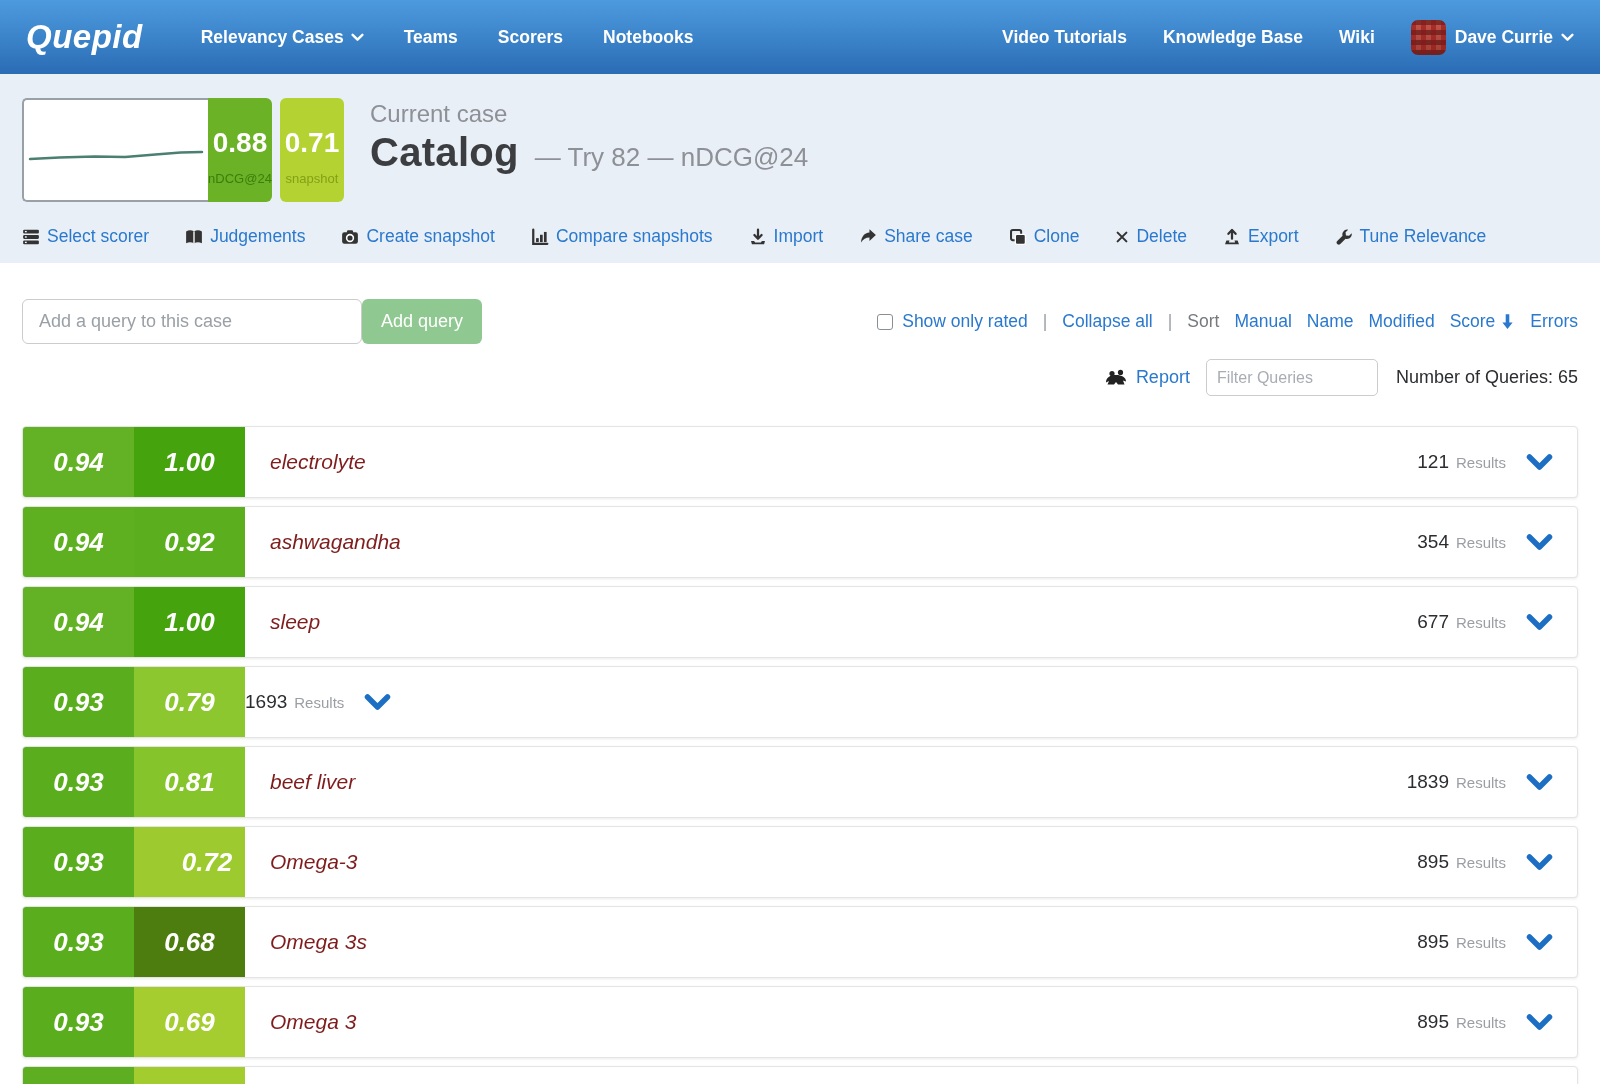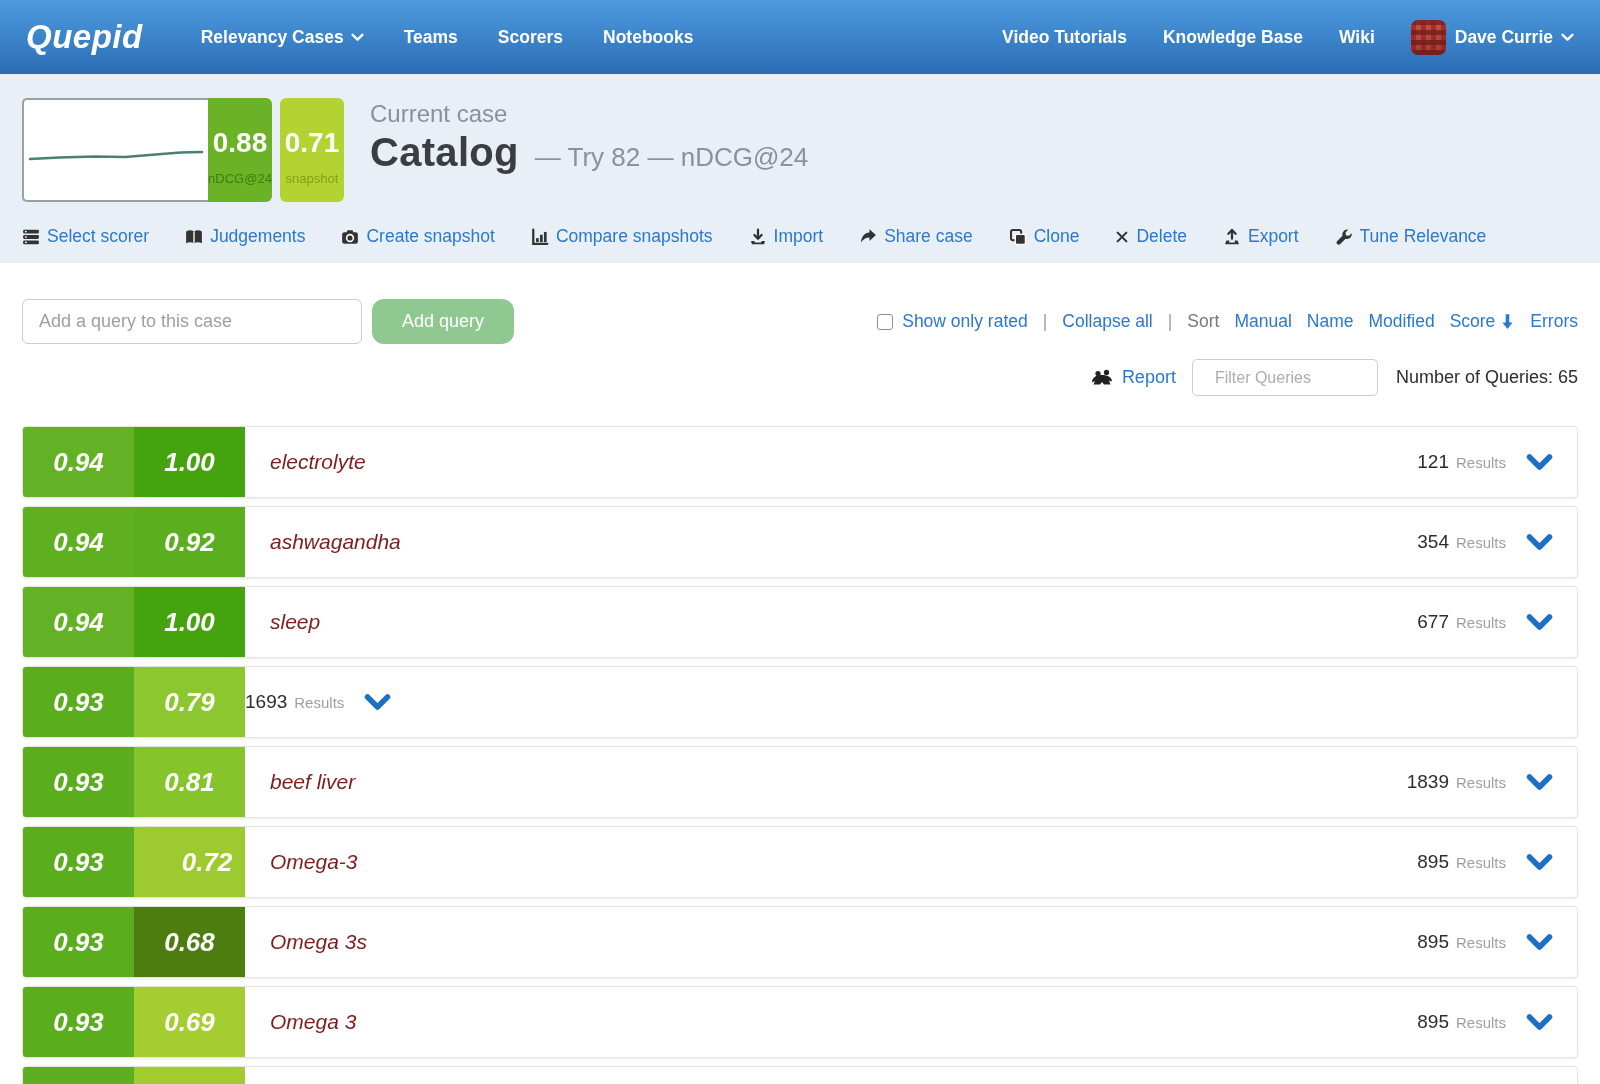--- a/index.html
+++ b/index.html
@@ -43,32 +43,32 @@
   .case-toolbar { display:flex; align-items:center; gap:36px; margin-top:24px; }
   .tool-item { display:flex; align-items:center; gap:7px; cursor:pointer; white-space:nowrap;}
   .tool-item span.lbl { color:#2a79ce; font-size:17.5px; }
   .ticon { width:18px; height:18px; flex:0 0 auto; }
 
   
   .content { padding:36px 22px 0 22px; }
   .controls-row { display:flex; align-items:center; }
   .add-input { width:340px; height:45px; border:1px solid #ccc; border-radius:6px; padding:0 16px; font-size:18px; color:#333; background:#fff;}
   .add-input::placeholder { color:#9aa0a6; }
-  .add-btn { margin-left:10px; height:45px; padding:0 30px; background:#90c892; border:none; border-radius:12px;
+  .add-btn { height:45px; padding:0 19px; background:#90c892; border:none; border-radius:6px;
     color:#fff; font-size:18px; cursor:pointer; font-family:inherit; }
   .ctrl-right { margin-left:auto; display:flex; align-items:center; gap:15px; font-size:17.5px; white-space:nowrap;}
   .link { color:#2a79ce; cursor:pointer; text-decoration:none; }
   .muted { color:#76797d; }
   .sep { color:#9aa0a6; }
   .checkbox { width:16px; height:16px; border:1.5px solid #8a8f95; border-radius:3px; background:#fff; cursor:pointer; margin-right:-6px;}
   .score-sort { display:flex; align-items:center; gap:5px; cursor:pointer;}
 
   .report-row { display:flex; align-items:center; justify-content:flex-end; margin-top:15px; gap:16px; }
   .report-link { display:flex; align-items:center; gap:8px; cursor:pointer; font-size:18px; }
-  .filter-input { width:186px; height:37px; border:1px solid #ccc; border-radius:5px; padding:0 22px; font-size:16px; color:#333; }
+  .filter-input { width:172px; height:37px; border:1px solid #ccc; border-radius:5px; padding:0 10px; font-size:16px; color:#333; }
   .filter-input::placeholder { color:#a8adb3; }
   .query-count { font-size:18px; color:#2b2d30; margin-left:2px; }
 
   
   .query-list { margin-top:30px; }
   .query-row { height:72px; display:flex; align-items:stretch; background:#fff; border:1px solid #e4e4e4;
     border-radius:4px; margin-bottom:8px; box-shadow:0 1px 3px rgba(0,0,0,.08); overflow:hidden; cursor:pointer;}
   .qbadge { width:111px; display:flex; align-items:center; justify-content:center;
     color:#fff; font-size:26px; font-weight:700; font-style:italic; flex:0 0 auto;}
   .qname { margin-left:25px; align-self:center; font-size:21px; color:#7f1d1d; flex:1;font-style:italic; }

